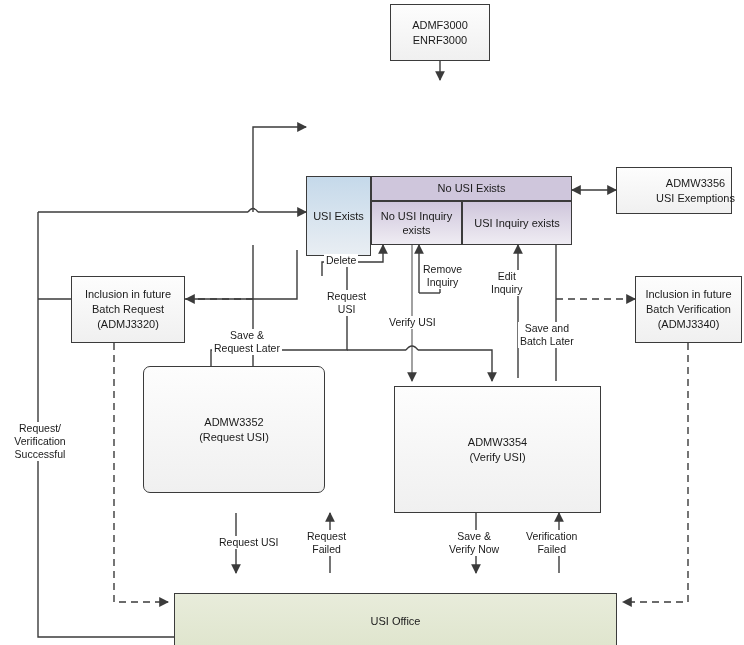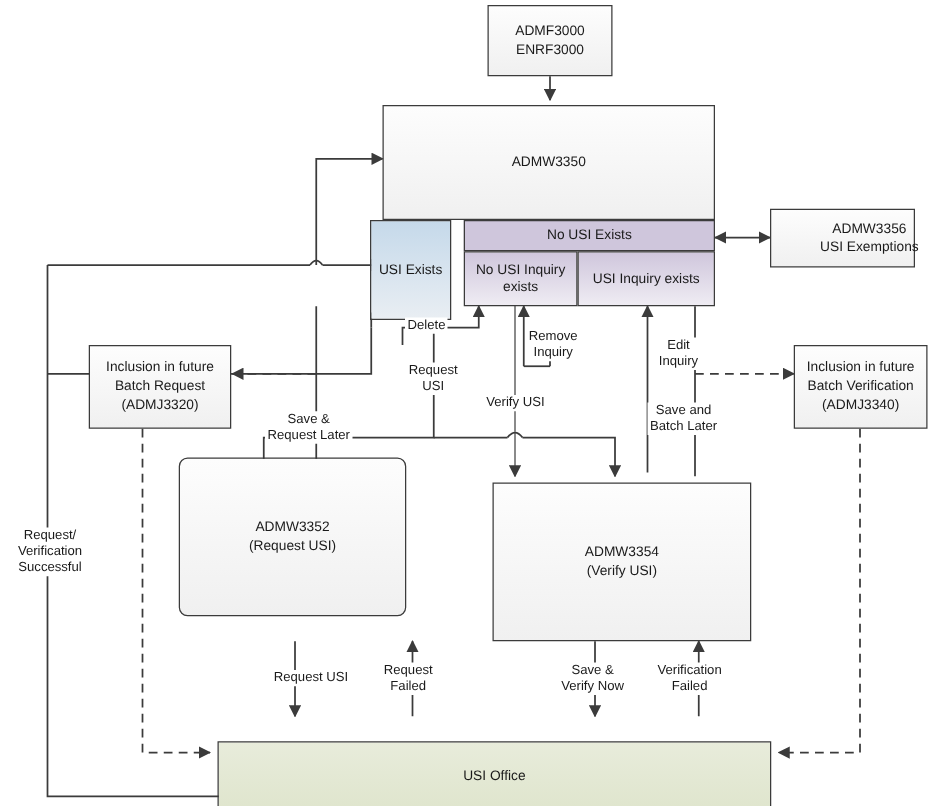--- a/index.html
+++ b/index.html
@@ -146,27 +146,22 @@
     </g>
   </svg>
 
   <div class="node" style="left:390px; top:4px; width:100px; height:57px;">
     <div class="lines">
       <div>ADMF3000</div>
       <div>ENRF3000</div>
     </div>
   </div>
 
-  <div class="node" style="left:306px; top:84px; width:266px; height:92px;">
-    <div class="lines">
-      <div>ADMW3350</div>
-    </div>
-  </div>
-
-  <div class="cell cell-blue" style="left:296px; top:176px; width:65px; height:80px;">
+
+  <div class="cell cell-blue" style="left:306px; top:176px; width:65px; height:80px;">
     <span>USI Exists</span>
   </div>
 
   <div class="cell cell-purple-solid" style="left:371px; top:176px; width:201px; height:25px;">
     <span>No USI Exists</span>
   </div>
 
   <div class="cell cell-purple-grad" style="left:371px; top:201px; width:91px; height:44px;">
     <div class="lines">
       <div>No USI Inquiry</div>
@@ -226,21 +221,21 @@
   <div class="edge-label" style="left:325px; top:290px;">
     <div>Request</div>
     <div>USI</div>
   </div>
 
   <div class="edge-label" style="left:421px; top:263px;">
     <div>Remove</div>
     <div>Inquiry</div>
   </div>
 
-  <div class="edge-label" style="left:489px; top:270px;margin-left:36px;">
+  <div class="edge-label" style="left:489px; top:270px;">
     <div>Edit</div>
     <div>Inquiry</div>
   </div>
 
   <div class="edge-label" style="left:387px; top:316px;">
     <div>Verify USI</div>
   </div>
 
   <div class="edge-label" style="left:212px; top:329px;">
     <div>Save &amp;</div>

